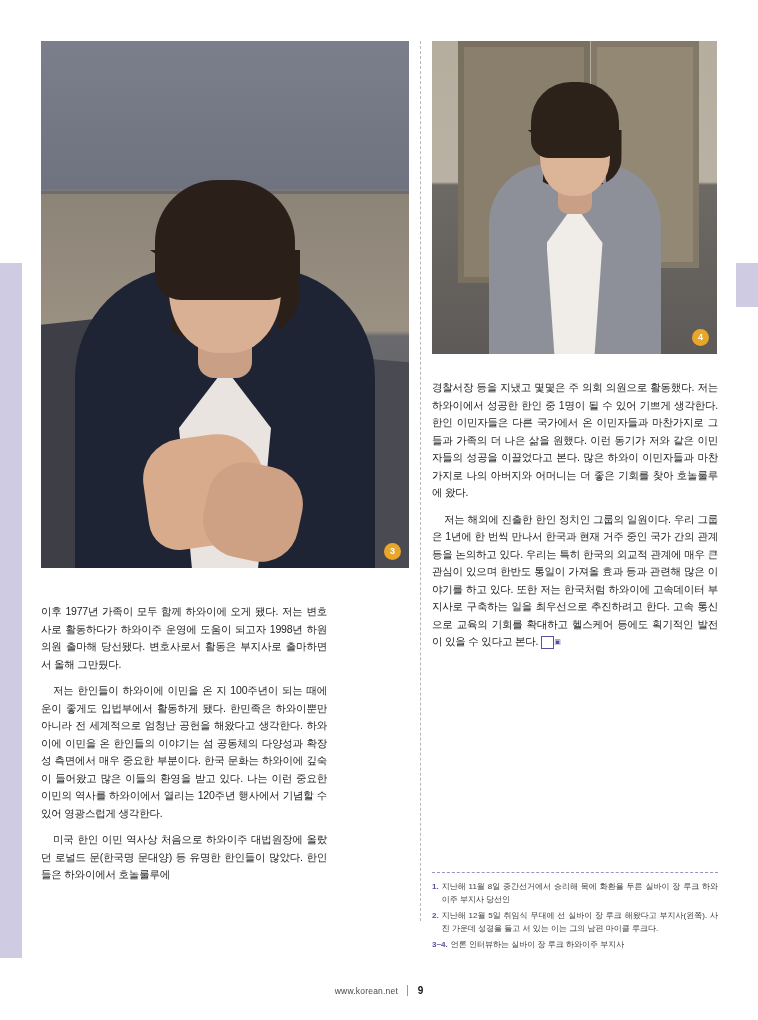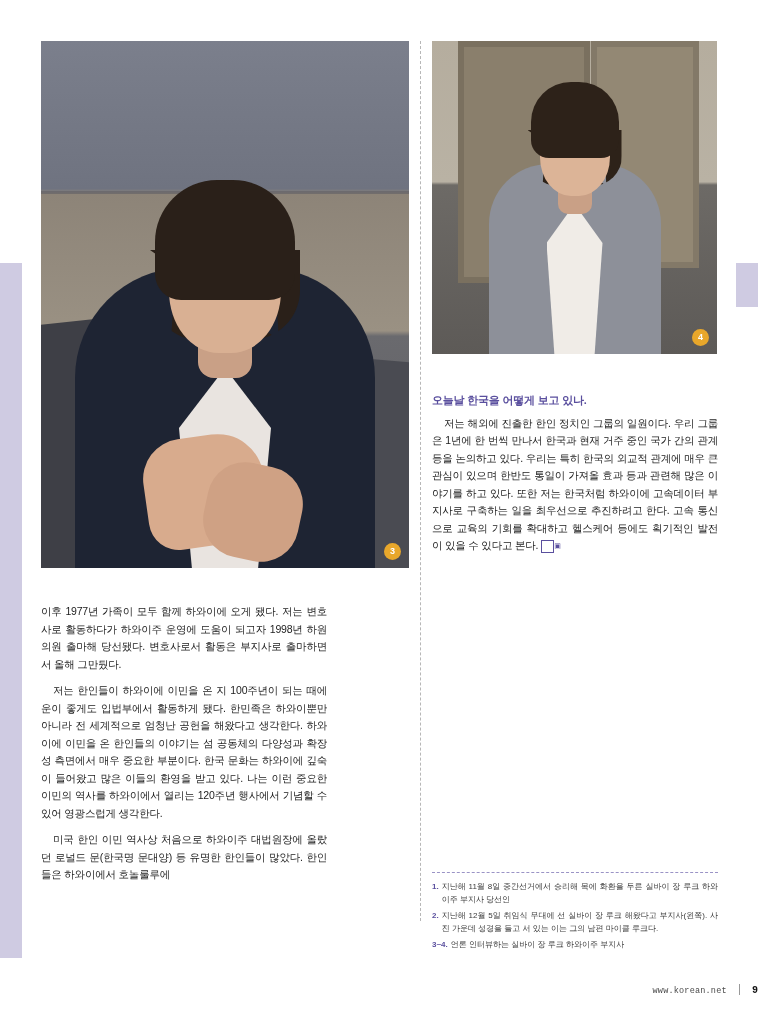--- a/index.html
+++ b/index.html
@@ -213,24 +213,23 @@
     flex: 0 0 auto;
     margin-right: 3px;
   }
   .cap-txt { flex: 1 1 auto; text-align: justify; }
 
   
   .footer {
     position: absolute;
     left: 0; right: 0;
     bottom: 24px;
-    text-align: right;
+    text-align: center;
     font-size: 8.5px;
     color: #4a4a4a;
-    font-family: Liberation Mono, monospace;
   }
   .footer .site { letter-spacing: .2px; }
   .footer .sep {
     display: inline-block;
     width: 1px;
     height: 11px;
     background: #999;
     margin: 0 7px -2px 7px;
   }
   .footer .pageno { font-weight: bold; font-size: 10px; color: #111; }
@@ -289,22 +288,22 @@
 
   <div class="col col-left">
     <p class="para noindent">이후 1977년 가족이 모두 함께 하와이에 오게 됐다. 저는 변호사로 활동하다가 하와이주 운영에 도움이 되고자 1998년 하원의원 출마해 당선됐다. 변호사로서 활동은 부지사로 출마하면서 올해 그만뒀다.</p>
 
     <p class="para">저는 한인들이 하와이에 이민을 온 지 100주년이 되는 때에 운이 좋게도 입법부에서 활동하게 됐다. 한민족은 하와이뿐만 아니라 전 세계적으로 엄청난 공헌을 해왔다고 생각한다. 하와이에 이민을 온 한인들의 이야기는 섬 공동체의 다양성과 확장성 측면에서 매우 중요한 부분이다. 한국 문화는 하와이에 깊숙이 들어왔고 많은 이들의 환영을 받고 있다. 나는 이런 중요한 이민의 역사를 하와이에서 열리는 120주년 행사에서 기념할 수 있어 영광스럽게 생각한다.</p>
 
     <p class="para">미국 한인 이민 역사상 처음으로 하와이주 대법원장에 올랐던 로널드 문(한국명 문대양) 등 유명한 한인들이 많았다. 한인들은 하와이에서 호놀룰루에</p>
   </div>
 
   <div class="col col-right">
-
-    <h3 class="qhead">오늘날 한국을 어떻게 보고 있나.</h3>
+    <p class="para noindent">경찰서장 등을 지냈고 몇몇은 주 의회 의원으로 활동했다. 저는 하와이에서 성공한 한인 중 1명이 될 수 있어 기쁘게 생각한다. 한인 이민자들은 다른 국가에서 온 이민자들과 마찬가지로 그들과 가족의 더 나은 삶을 원했다. 이런 동기가 저와 같은 이민자들의 성공을 이끌었다고 본다. 많은 하와이 이민자들과 마찬가지로 나의 아버지와 어머니는 더 좋은 기회를 찾아 호놀룰루에 왔다.</p>
+
     <p class="para"><span>저는 해외에 진출한 한인 정치인 그룹의 일원이다. 우리 그룹은 1년에 한 번씩 만나서 한국과 현재 거주 중인 국가 간의 관계 등을 논의하고 있다. 우리는 특히 한국의 외교적 관계에 매우 큰 관심이 있으며 한반도 통일이 가져올 효과 등과 관련해 많은 이야기를 하고 있다. 또한 저는 한국처럼 하와이에 고속데이터 부지사로 구축하는 일을 최우선으로 추진하려고 한다. 고속 통신으로 교육의 기회를 확대하고 헬스케어 등에도 획기적인 발전이 있을 수 있다고 본다.</span><span class="endmark">▣</span></p>
   </div>
 
   <div class="captions">
     <div class="cap-rule"></div>
     <div class="cap-item">
       <span class="cap-num">1.</span>
       <span class="cap-txt">지난해 11월 8일 중간선거에서 승리해 목에 화환을 두른 실바이 장 루크 하와이주 부지사 당선인</span>
     </div>
     <div class="cap-item">

